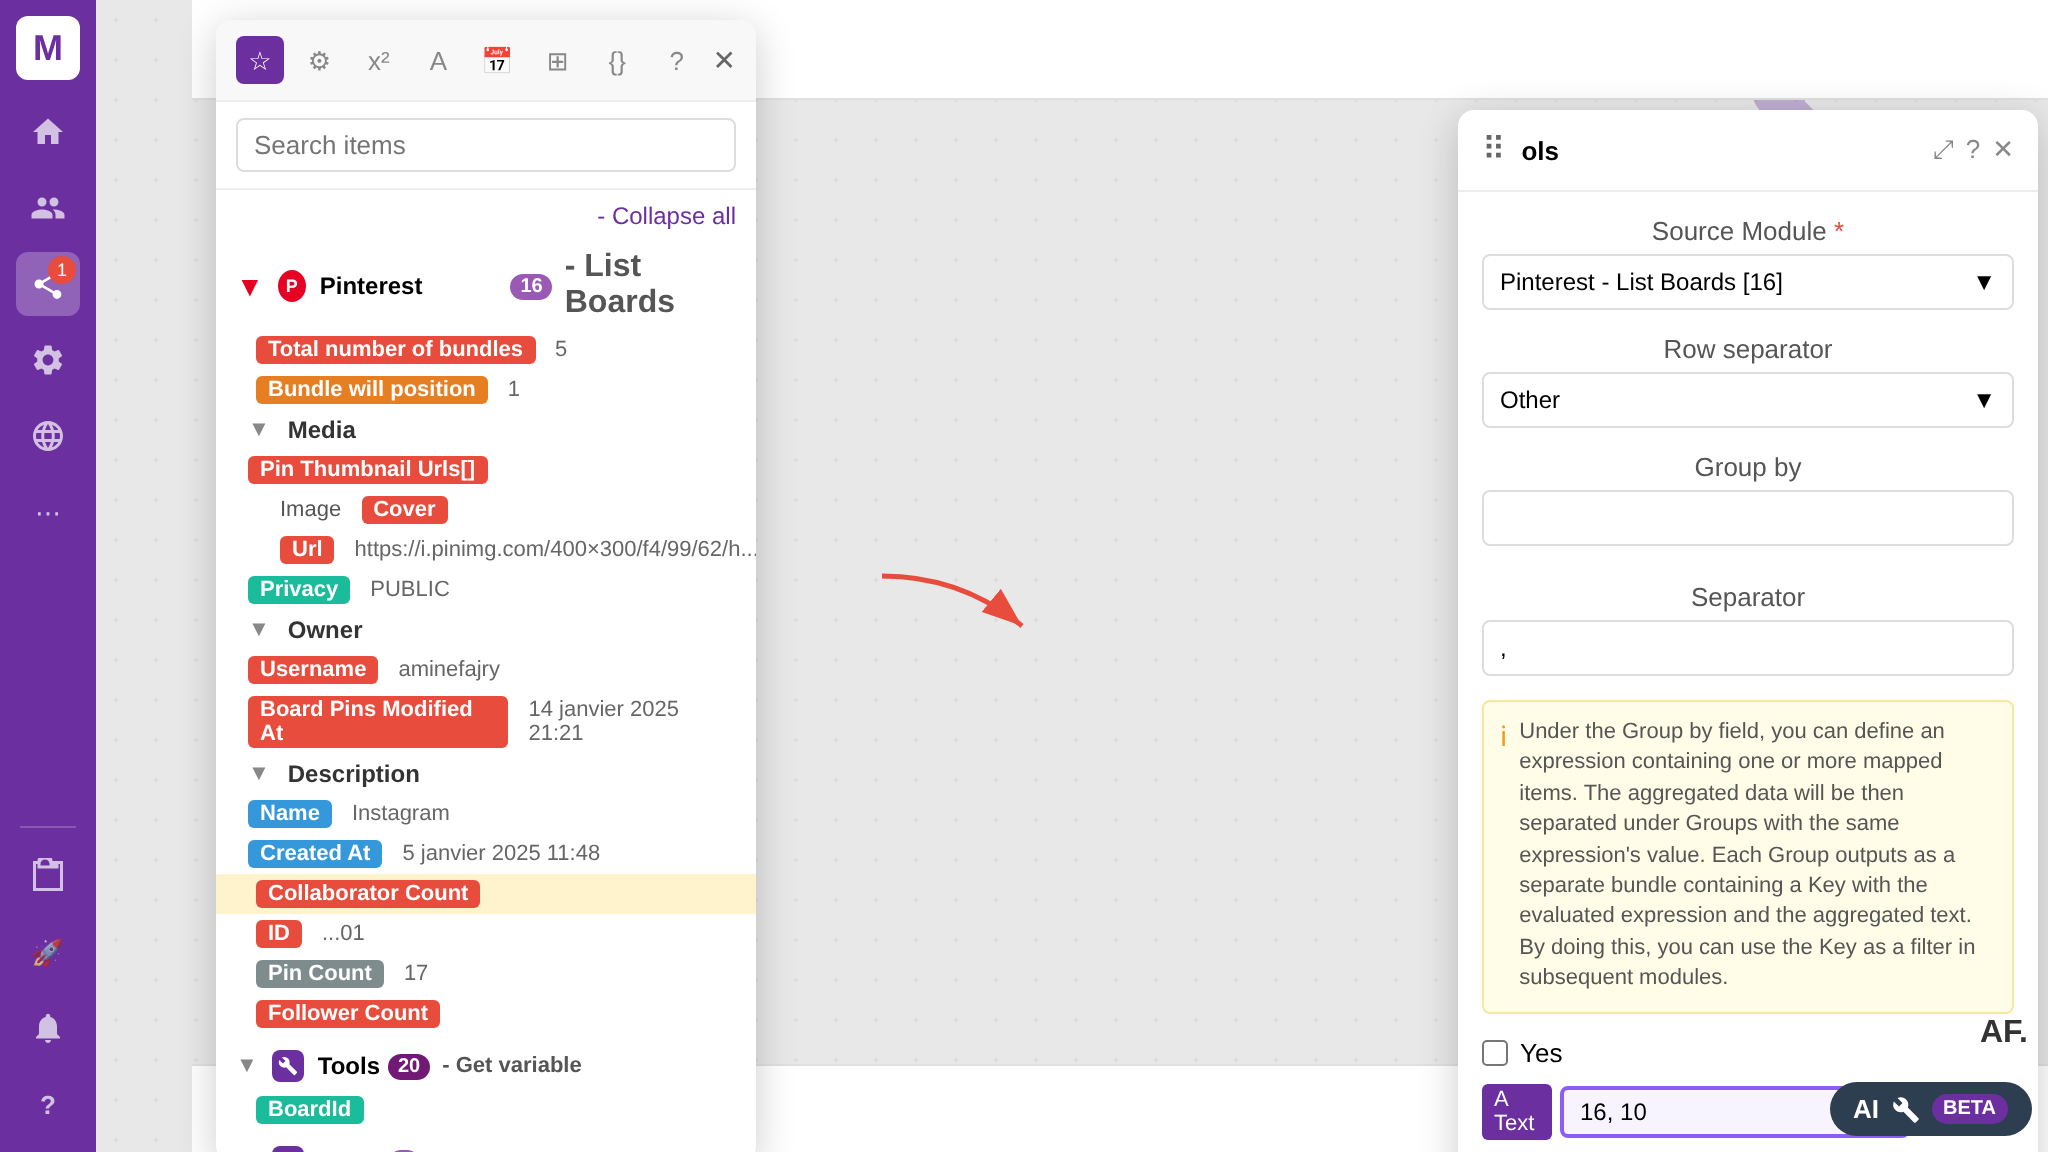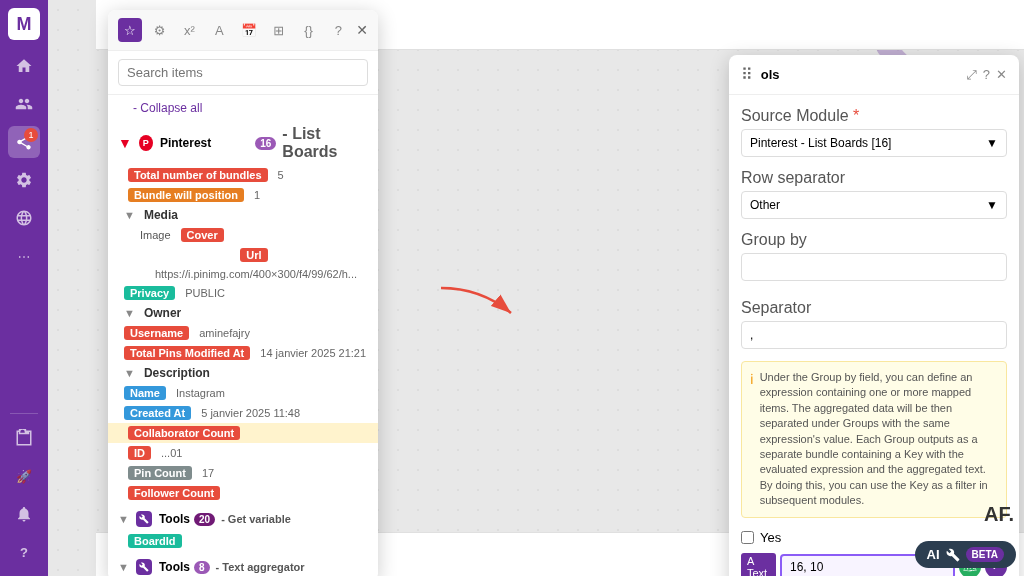--- a/index.html
+++ b/index.html
@@ -42,42 +42,42 @@
     .on-demand-label { font-size: 12px; color: #666; }
 
     
     .item-picker { position: absolute; top: 10px; left: 60px; width: 270px; background: #fff; border-radius: 8px; box-shadow: 0 4px 20px rgba(0,0,0,0.2); z-index: 30; pointer-events: all; }
     .picker-header { display: flex; align-items: center; gap: 6px; padding: 8px 10px; border-bottom: 1px solid #eee; background: #f8f8f8; border-radius: 8px 8px 0 0; }
     .picker-tab { width: 24px; height: 24px; border-radius: 4px; display: flex; align-items: center; justify-content: center; color: #888; cursor: pointer; font-size: 13px; }
     .picker-tab.active { background: #6b2fa0; color: #fff; }
     .picker-close { margin-left: auto; color: #666; cursor: pointer; font-size: 14px; }
     .picker-search { padding: 8px 10px; border-bottom: 1px solid #eee; }
     .picker-search input { width: 100%; border: 1px solid #ddd; border-radius: 4px; padding: 5px 8px; font-size: 13px; outline: none; }
-    .picker-collapse { padding: 6px 25px; font-size: 12px; color: #6b2fa0; cursor: pointer; }
+    .picker-collapse { padding: 6px 10px; font-size: 12px; color: #6b2fa0; cursor: pointer; text-align: right; }
     .picker-tree { padding: 0 0 8px 0; max-height: 460px; overflow-y: auto; }
     .tree-section { padding: 0; }
     .tree-section-header { display: flex; align-items: center; gap: 4px; padding: 4px 10px; font-size: 12px; font-weight: 600; cursor: pointer; }
     .tree-item { display: flex; align-items: center; gap: 6px; padding: 3px 10px 3px 20px; font-size: 12px; cursor: pointer; }
     .tag { display: inline-block; border-radius: 3px; padding: 1px 6px; font-size: 11px; font-weight: 600; color: #fff; }
     .tag-red { background: #e74c3c; }
     .tag-orange { background: #e67e22; }
     .tag-blue { background: #3498db; }
     .tag-gray { background: #7f8c8d; }
     .tag-teal { background: #1abc9c; }
     .tree-value { color: #666; margin-left: 4px; font-size: 11px; }
     .tree-group { padding-left: 16px; }
     .section-badge { background: #9b59b6; color: #fff; border-radius: 10px; padding: 1px 6px; font-size: 10px; }
 
     
     .settings-panel { position: absolute; top: 55px; right: 5px; width: 290px; background: #fff; border-radius: 8px; box-shadow: 0 4px 20px rgba(0,0,0,0.2); z-index: 30; pointer-events: all; padding-bottom: 12px; }
     .settings-header { display: flex; align-items: center; padding: 10px 12px; border-bottom: 1px solid #eee; gap: 8px; }
     .settings-title { font-size: 13px; font-weight: 600; flex: 1; }
     .settings-icons { display: flex; gap: 6px; color: #888; }
     .settings-body { padding: 12px; }
-    .form-label { font-size: 16px; color: #555; margin-bottom: 4px; font-weight: 500; }
+    .form-label { font-size: 13px; color: #555; margin-bottom: 4px; font-weight: 500; text-align: center; }
     .form-required { color: #e74c3c; }
     .form-select { width: 100%; border: 1px solid #ddd; border-radius: 4px; padding: 6px 8px; font-size: 12px; background: #fff; cursor: pointer; display: flex; align-items: center; justify-content: space-between; }
     .form-input { width: 100%; border: 1px solid #ddd; border-radius: 4px; padding: 6px 8px; font-size: 12px; background: #fff; }
     .form-group { margin-bottom: 12px; }
     .info-box { background: #fffde7; border: 1px solid #f9e79f; border-radius: 4px; padding: 8px; font-size: 11px; color: #555; line-height: 1.4; margin-bottom: 12px; display: flex; gap: 6px; }
     .info-icon { color: #f39c12; font-size: 14px; flex-shrink: 0; }
     .checkbox-row { display: flex; align-items: center; gap: 6px; margin-bottom: 8px; }
     .stop-label { font-size: 12px; font-weight: 600; margin-bottom: 8px; }
     .stop-required { color: #e74c3c; }
     .text-input-row { display: flex; align-items: center; gap: 4px; margin-bottom: 8px; }
@@ -277,43 +277,46 @@
           </div>
           <div class="tree-item">
             <span class="tag tag-orange">Bundle will position</span>
             <span class="tree-value">1</span>
           </div>
 
           <div class="tree-item" style="padding-left:16px;">
             <span style="color:#888;font-size:11px;">▼</span>
             <span style="font-size:12px;font-weight:600;color:#333;margin-left:3px;">Media</span>
           </div>
+          <div class="tree-item tree-group">
+            <span class="tag tag-red">Pin Thumbnail Urls[]</span>
+          </div>
           <div class="tree-item tree-group" style="padding-left:32px;">
             <span style="font-size:11px;color:#555;">Image</span>
             <span class="tag tag-red" style="margin-left:4px;">Cover</span>
           </div>
-          <div class="tree-item tree-group" style="padding-left:32px;flex-direction:column;">
+          <div class="tree-item tree-group" style="padding-left:32px;">
             <span class="tag tag-red">Url</span>
             <span class="tree-value">https://i.pinimg.com/400×300/f4/99/62/h...</span>
           </div>
           <div class="tree-item tree-group">
             <span class="tag tag-teal">Privacy</span>
             <span class="tree-value">PUBLIC</span>
           </div>
 
           <div class="tree-item" style="padding-left:16px;">
             <span style="color:#888;font-size:11px;">▼</span>
             <span style="font-size:12px;font-weight:600;color:#333;margin-left:3px;">Owner</span>
           </div>
           <div class="tree-item tree-group">
             <span class="tag tag-red">Username</span>
             <span class="tree-value">aminefajry</span>
           </div>
           <div class="tree-item tree-group">
-            <span class="tag tag-red">Total Pins Modified At</span>
+            <span class="tag tag-red">Board Pins Modified At</span>
             <span class="tree-value">14 janvier 2025 21:21</span>
           </div>
 
           <div class="tree-item" style="padding-left:16px;">
             <span style="color:#888;font-size:11px;">▼</span>
             <span style="font-size:12px;font-weight:600;color:#333;margin-left:3px;">Description</span>
           </div>
           <div class="tree-item tree-group">
             <span class="tag tag-blue">Name</span>
             <span class="tree-value">Instagram</span>
@@ -446,15 +449,15 @@
     </div>
 
     <div class="ai-badge">
       <span>AI</span>
       <svg width="14" height="14" viewBox="0 0 24 24" fill="white">
           <path d="M22.7 19l-9.1-9.1c.9-2.3.4-5-1.5-6.9-2-2-5-2.4-7.4-1.3L9 6 6 9 1.6 4.7C.4 7.1.9 10.1 2.9 12.1c1.9 1.9 4.6 2.4 6.9 1.5l9.1 9.1c.4.4 1 .4 1.4 0l2.3-2.3c.5-.4.5-1.1.1-1.4z"></path>
         </svg>
       <span class="beta">BETA</span>
     </div>
 
-    <div style="position:absolute;bottom:50px;right:10px;font-size:20px;font-weight:900;color:#333;z-index:50;">AF.</div>
+    <div style="position:absolute;bottom:50px;right:10px;font-size:16px;font-weight:900;color:#333;z-index:50;">AF.</div>
   </div>
 </div>
 
 </body></html>

